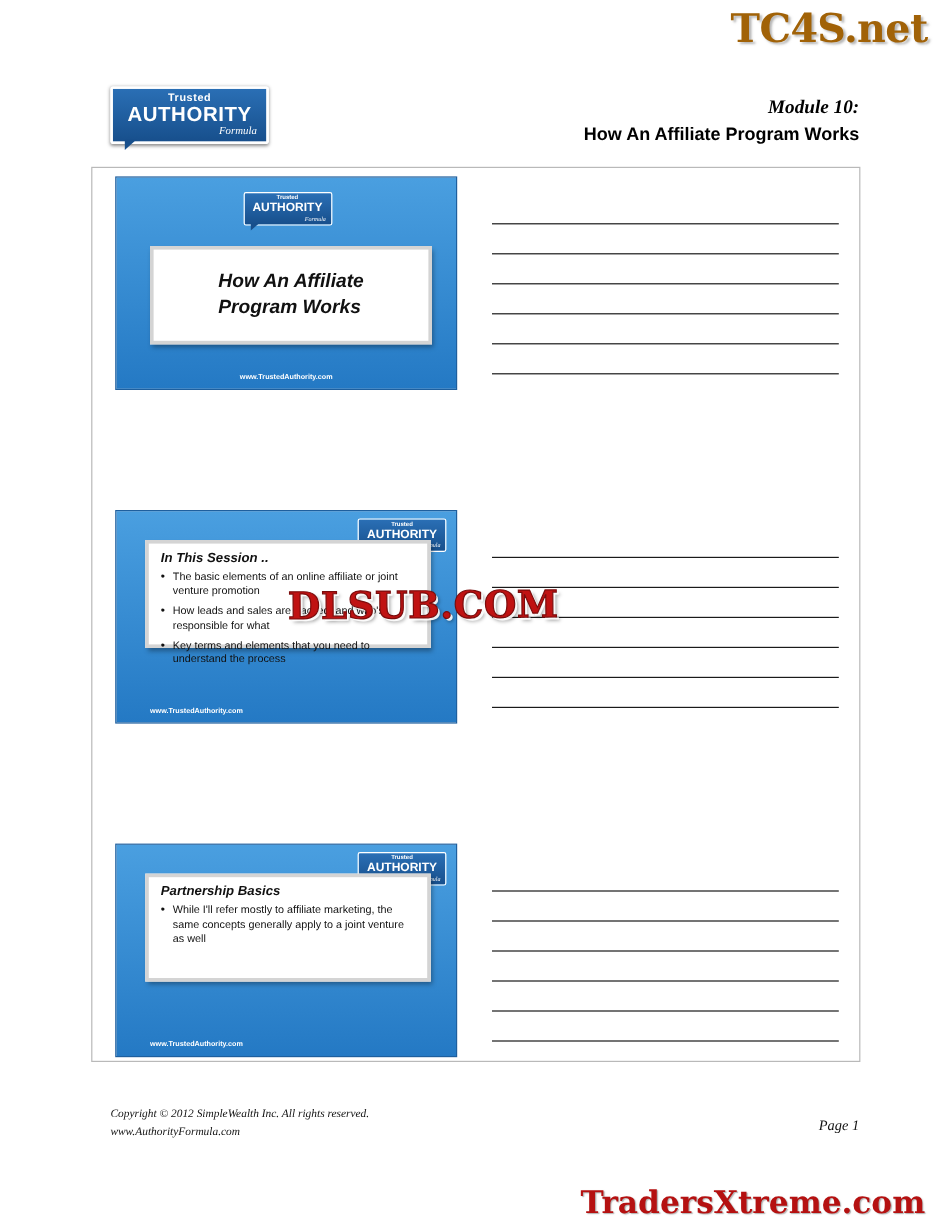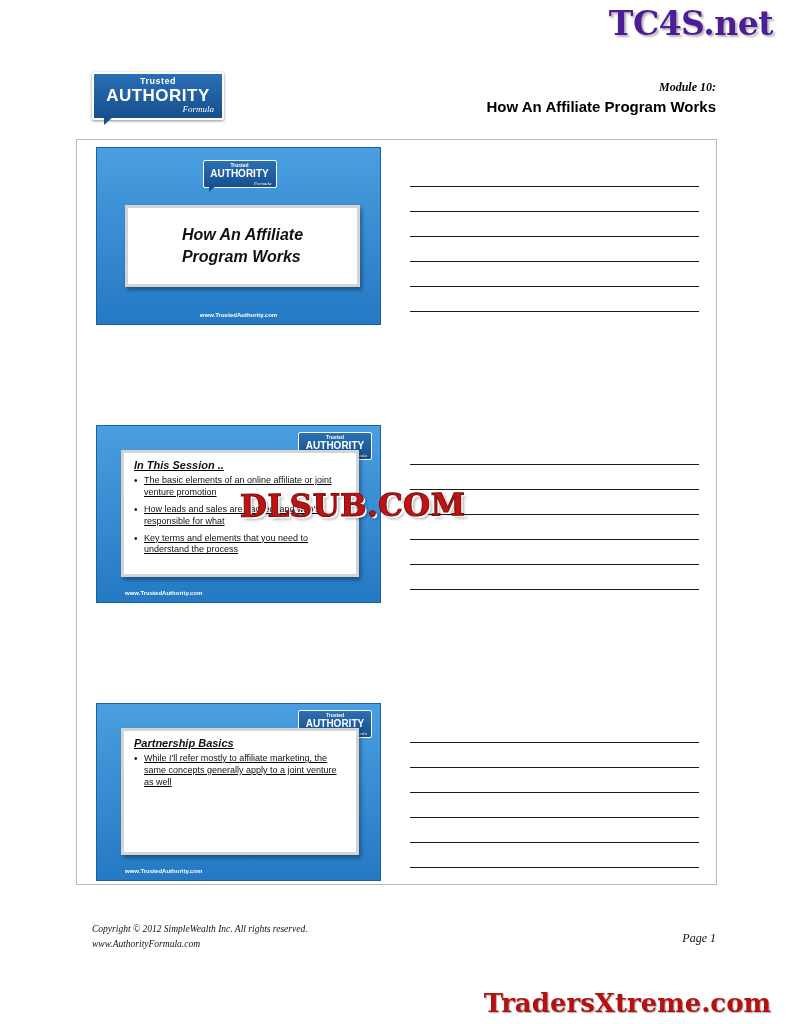--- a/index.html
+++ b/index.html
@@ -16,21 +16,21 @@
   }
 
   
   .top-watermark {
     position: absolute;
     top: 4px;
     right: 18px;
     font-family: "DejaVu Serif", serif;
     font-weight: bold;
     font-size: 33px;
-    color: #4c1d95;
+    color: #a16207;
     letter-spacing: -0.5px;
     text-shadow: 2px 2px 2px rgba(120,120,120,0.55);
   }
 
   
   .header {
     position: absolute;
     top: 64px;
     left: 0;
     width: 791px;
@@ -94,21 +94,21 @@
     border-bottom: 9px solid transparent;
   }
   .module-label {
     position: absolute;
     right: 75px;
     top: 14px;
     text-align: right;
     line-height: 1.5;
   }
   .module-line1 {
-    font-size: 12px;
+    font-size: 16px;
     font-style: italic;
     color: #000;
     font-weight: bold;
     font-family: "Liberation Serif", serif;
   }
   .module-line2 {
     font-size: 15px;
     font-weight: bold;
     color: #000;
   }
@@ -203,27 +203,26 @@
 
   
   .content-slide .slide-logo {
     top: 6px; right: 8px;
   }
   .content-panel {
     position: absolute;
     left: 24px;
     top: 24px;
     width: 238px;
-    height: 127px;
+    height: 90px;
     background: #ffffff;
     border: 3px solid #d4d4d4;
     box-shadow: 2px 3px 4px rgba(0,0,0,0.35);
     box-sizing: border-box;
     padding: 6px 8px 4px 8px;
-    text-decoration: underline;
   }
   .content-head {
     font-size: 11px;
     font-weight: bold;
     font-style: italic;
     color: #111;
     margin: 0 0 4px 2px;
   }
   .content-list {
     margin: 0;

